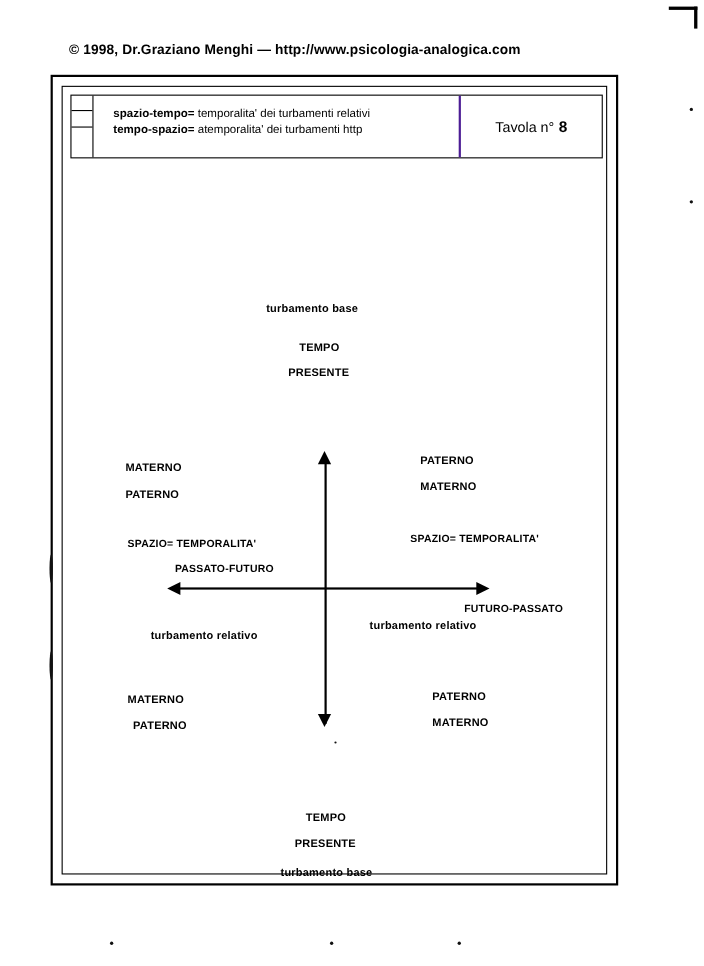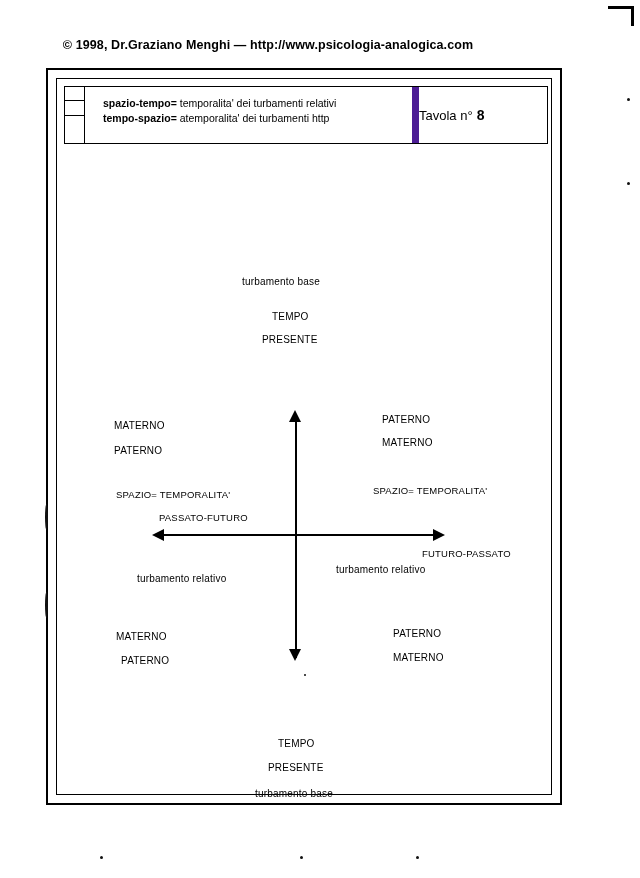--- a/index.html
+++ b/index.html
@@ -78,33 +78,33 @@
     left: 0;
     width: 100%;
     height: 1px;
     background: #000;
   }
   .hdr-col-marks .hline.l1 { top: 13px; }
   .hdr-col-marks .hline.l2 { top: 28px; }
 
   .hdr-col-text {
     flex: 1;
-    border-right: 7px solid #4c1d95;
+    border-right: 2px solid #4c1d95;
     box-sizing: border-box;
     padding: 9px 0 0 18px;
     font-size: 10.5px;
     line-height: 15px;
   }
   .hdr-col-text b { font-weight: bold; }
   .hdr-col-tavola {
     width: 128px;
     box-sizing: border-box;
     display: flex;
     align-items: center;
-    justify-content: flex-start;
+    justify-content: center;
     font-size: 13px;
   }
   .hdr-col-tavola .num {
     font-weight: bold;
     font-size: 14px;
     margin-left: 4px;
   }
 
   
   .canvas {
@@ -112,21 +112,21 @@
     left: 16px;
     top: 74px;
     width: 484px;
     height: 637px;
   }
 
   .lbl {
     position: absolute;
     white-space: nowrap;
     font-size: 10px;
-    font-weight: normal;
+    font-weight: bold;
     letter-spacing: 0.2px;
   }
   .lbl.small { font-size: 9.5px; }
 
   
   .axis-v, .axis-h {
     position: absolute;
     background: #000;
   }
   .axis-v {

